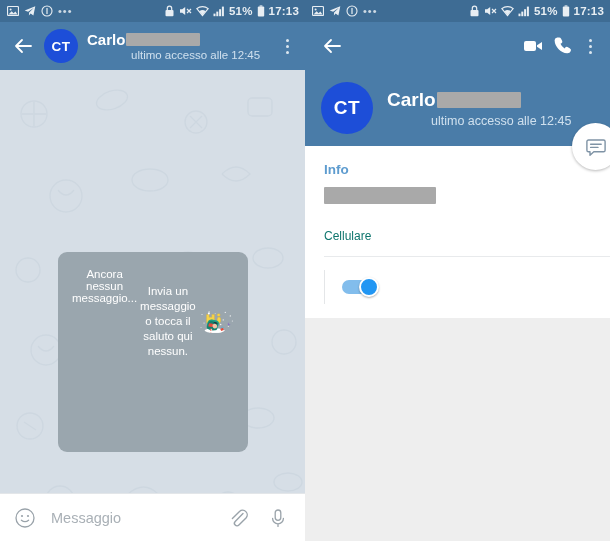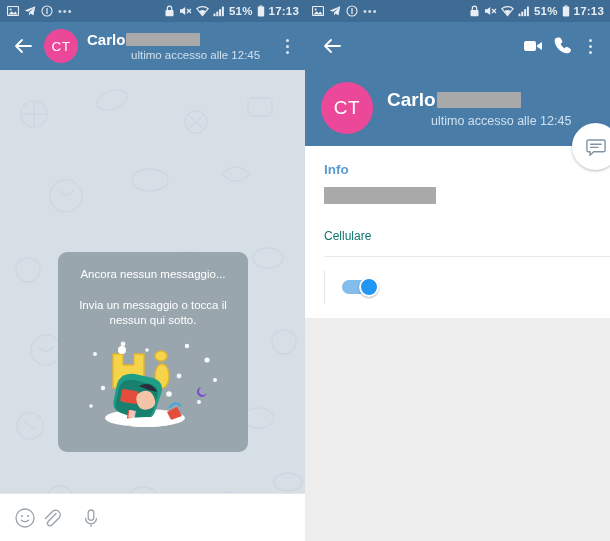--- a/index.html
+++ b/index.html
@@ -35,43 +35,43 @@
   .back-arrow{width:26px;height:26px;flex:0 0 auto;cursor:pointer;}
   .spacer{flex:1;}
 
   .tb-icon{width:30px;height:30px;display:flex;align-items:center;justify-content:center;cursor:pointer;}
 
   .kebab{width:24px;height:30px;display:flex;flex-direction:column;align-items:center;justify-content:center;gap:3px;cursor:pointer;flex:0 0 auto;}
   .kebab i{display:block;width:3px;height:3px;border-radius:50%;background:#dce7f0;}
 
   
   .avatar{
-    border-radius:50%;background:#ec4899;color:#fff;
+    border-radius:50%;background:#1d4ed8;color:#fff;
     display:flex;align-items:center;justify-content:center;
-    font-weight:normal;flex:0 0 auto;
+    font-weight:bold;flex:0 0 auto;
   }
   .avatar-sm{width:34px;height:34px;font-size:13.5px;margin:0 9px 0 8px;letter-spacing:.5px;}
   .identity{display:flex;flex-direction:column;justify-content:center;min-width:0;flex:1;}
   .name-row{display:flex;align-items:center;gap:1px;}
   .uname{color:#ffffff;font-size:15px;font-weight:bold;white-space:nowrap;}
   .redact{background:#a9a9a9;border-radius:1px;display:inline-block;}
   .redact-name{width:74px;height:13px;}
   .substatus{color:#cfe0ee;font-size:11.5px;margin-top:1px;white-space:nowrap;margin-left:44px;}
 
   
   .chat-body{
     position:relative;height:471px;width:305px;overflow:hidden;
     background:#d6dee6;
   }
   .doodles{position:absolute;inset:0;opacity:.5;}
 
   .empty-card{
     position:absolute;left:58px;top:182px;width:190px;height:200px;
     background:#9aa6ae;border-radius:9px;
-    display:flex;flex-direction:column;align-items:center;
+    display:flex;flex-direction:row;
     box-sizing:border-box;padding:14px 14px 0 14px;
   }
   .empty-title{color:#ffffff;font-size:11.5px;text-align:center;margin-top:2px;}
   .empty-sub{color:#ffffff;font-size:11.5px;text-align:center;line-height:15px;margin-top:18px;}
   .sticker{margin-top:8px;width:140px;height:96px;}
 
   
   .inputbar{
     position:absolute;left:0;bottom:0;width:305px;height:48px;
     background:#ffffff;border-top:1px solid #e3e6e9;
@@ -242,21 +242,21 @@
           <circle cx="60" cy="430" r="14"></circle>
           <path d="M128 424 q16 -14 30 0 q-14 14 -30 0"></path>
           <circle cx="228" cy="434" r="12"></circle>
             <path d="M222 430 l12 8"></path>
           <ellipse cx="288" cy="412" rx="14" ry="9"></ellipse>
         </g>
       </svg>
 
       <div class="empty-card">
         <div class="empty-title">Ancora nessun messaggio...</div>
-        <div class="empty-sub">Invia un messaggio o tocca il nessun qui sotto.</div>
+        <div class="empty-sub">Invia un messaggio o tocca il saluto qui nessun.</div>
         <svg class="sticker" viewBox="0 0 140 96">
           <g fill="#ffffff" opacity=".92">
             <circle cx="12" cy="18" r="2"></circle>
               <circle cx="40" cy="8" r="2.4"></circle>
               <circle cx="64" cy="14" r="1.8"></circle>
             <circle cx="104" cy="10" r="2.2"></circle>
               <circle cx="124" cy="24" r="2.6"></circle>
               <circle cx="132" cy="44" r="2"></circle>
             <circle cx="96" cy="40" r="2.4"></circle>
               <circle cx="86" cy="58" r="2.8"></circle>
@@ -289,20 +289,21 @@
 
       <div class="inputbar">
         <div class="in-icon">
           <svg width="22" height="22" viewBox="0 0 22 22">
               <circle cx="11" cy="11" r="9" fill="none" stroke="#9aa3aa" stroke-width="1.3"></circle>
               <circle cx="8" cy="9" r="1.1" fill="#9aa3aa"></circle>
               <circle cx="14" cy="9" r="1.1" fill="#9aa3aa"></circle>
               <path d="M7.4 13.2 q3.6 3 7.2 0" fill="none" stroke="#9aa3aa" stroke-width="1.3" stroke-linecap="round"></path>
             </svg>
         </div>
+        <div class="msg-placeholder" title="Messaggio">Messaggio</div>
         <div class="in-icon clip">
           <svg width="22" height="22" viewBox="0 0 22 22">
               <path d="M16 6.6 L8.2 14.4 a2.6 2.6 0 0 0 3.7 3.7 L19 11 a4.6 4.6 0 0 0 -6.5 -6.5 L5.4 11.6" fill="none" stroke="#9aa3aa" stroke-width="1.4" stroke-linecap="round"></path>
             </svg>
         </div>
         <div class="in-icon">
           <svg width="22" height="22" viewBox="0 0 22 22">
               <rect x="8.2" y="3" width="5.6" height="10.4" rx="2.8" fill="none" stroke="#9aa3aa" stroke-width="1.3"></rect>
               <path d="M5.6 11.4 a5.4 5.4 0 0 0 10.8 0 M11 16.8 v2.6" fill="none" stroke="#9aa3aa" stroke-width="1.3" stroke-linecap="round"></path>
             </svg>

